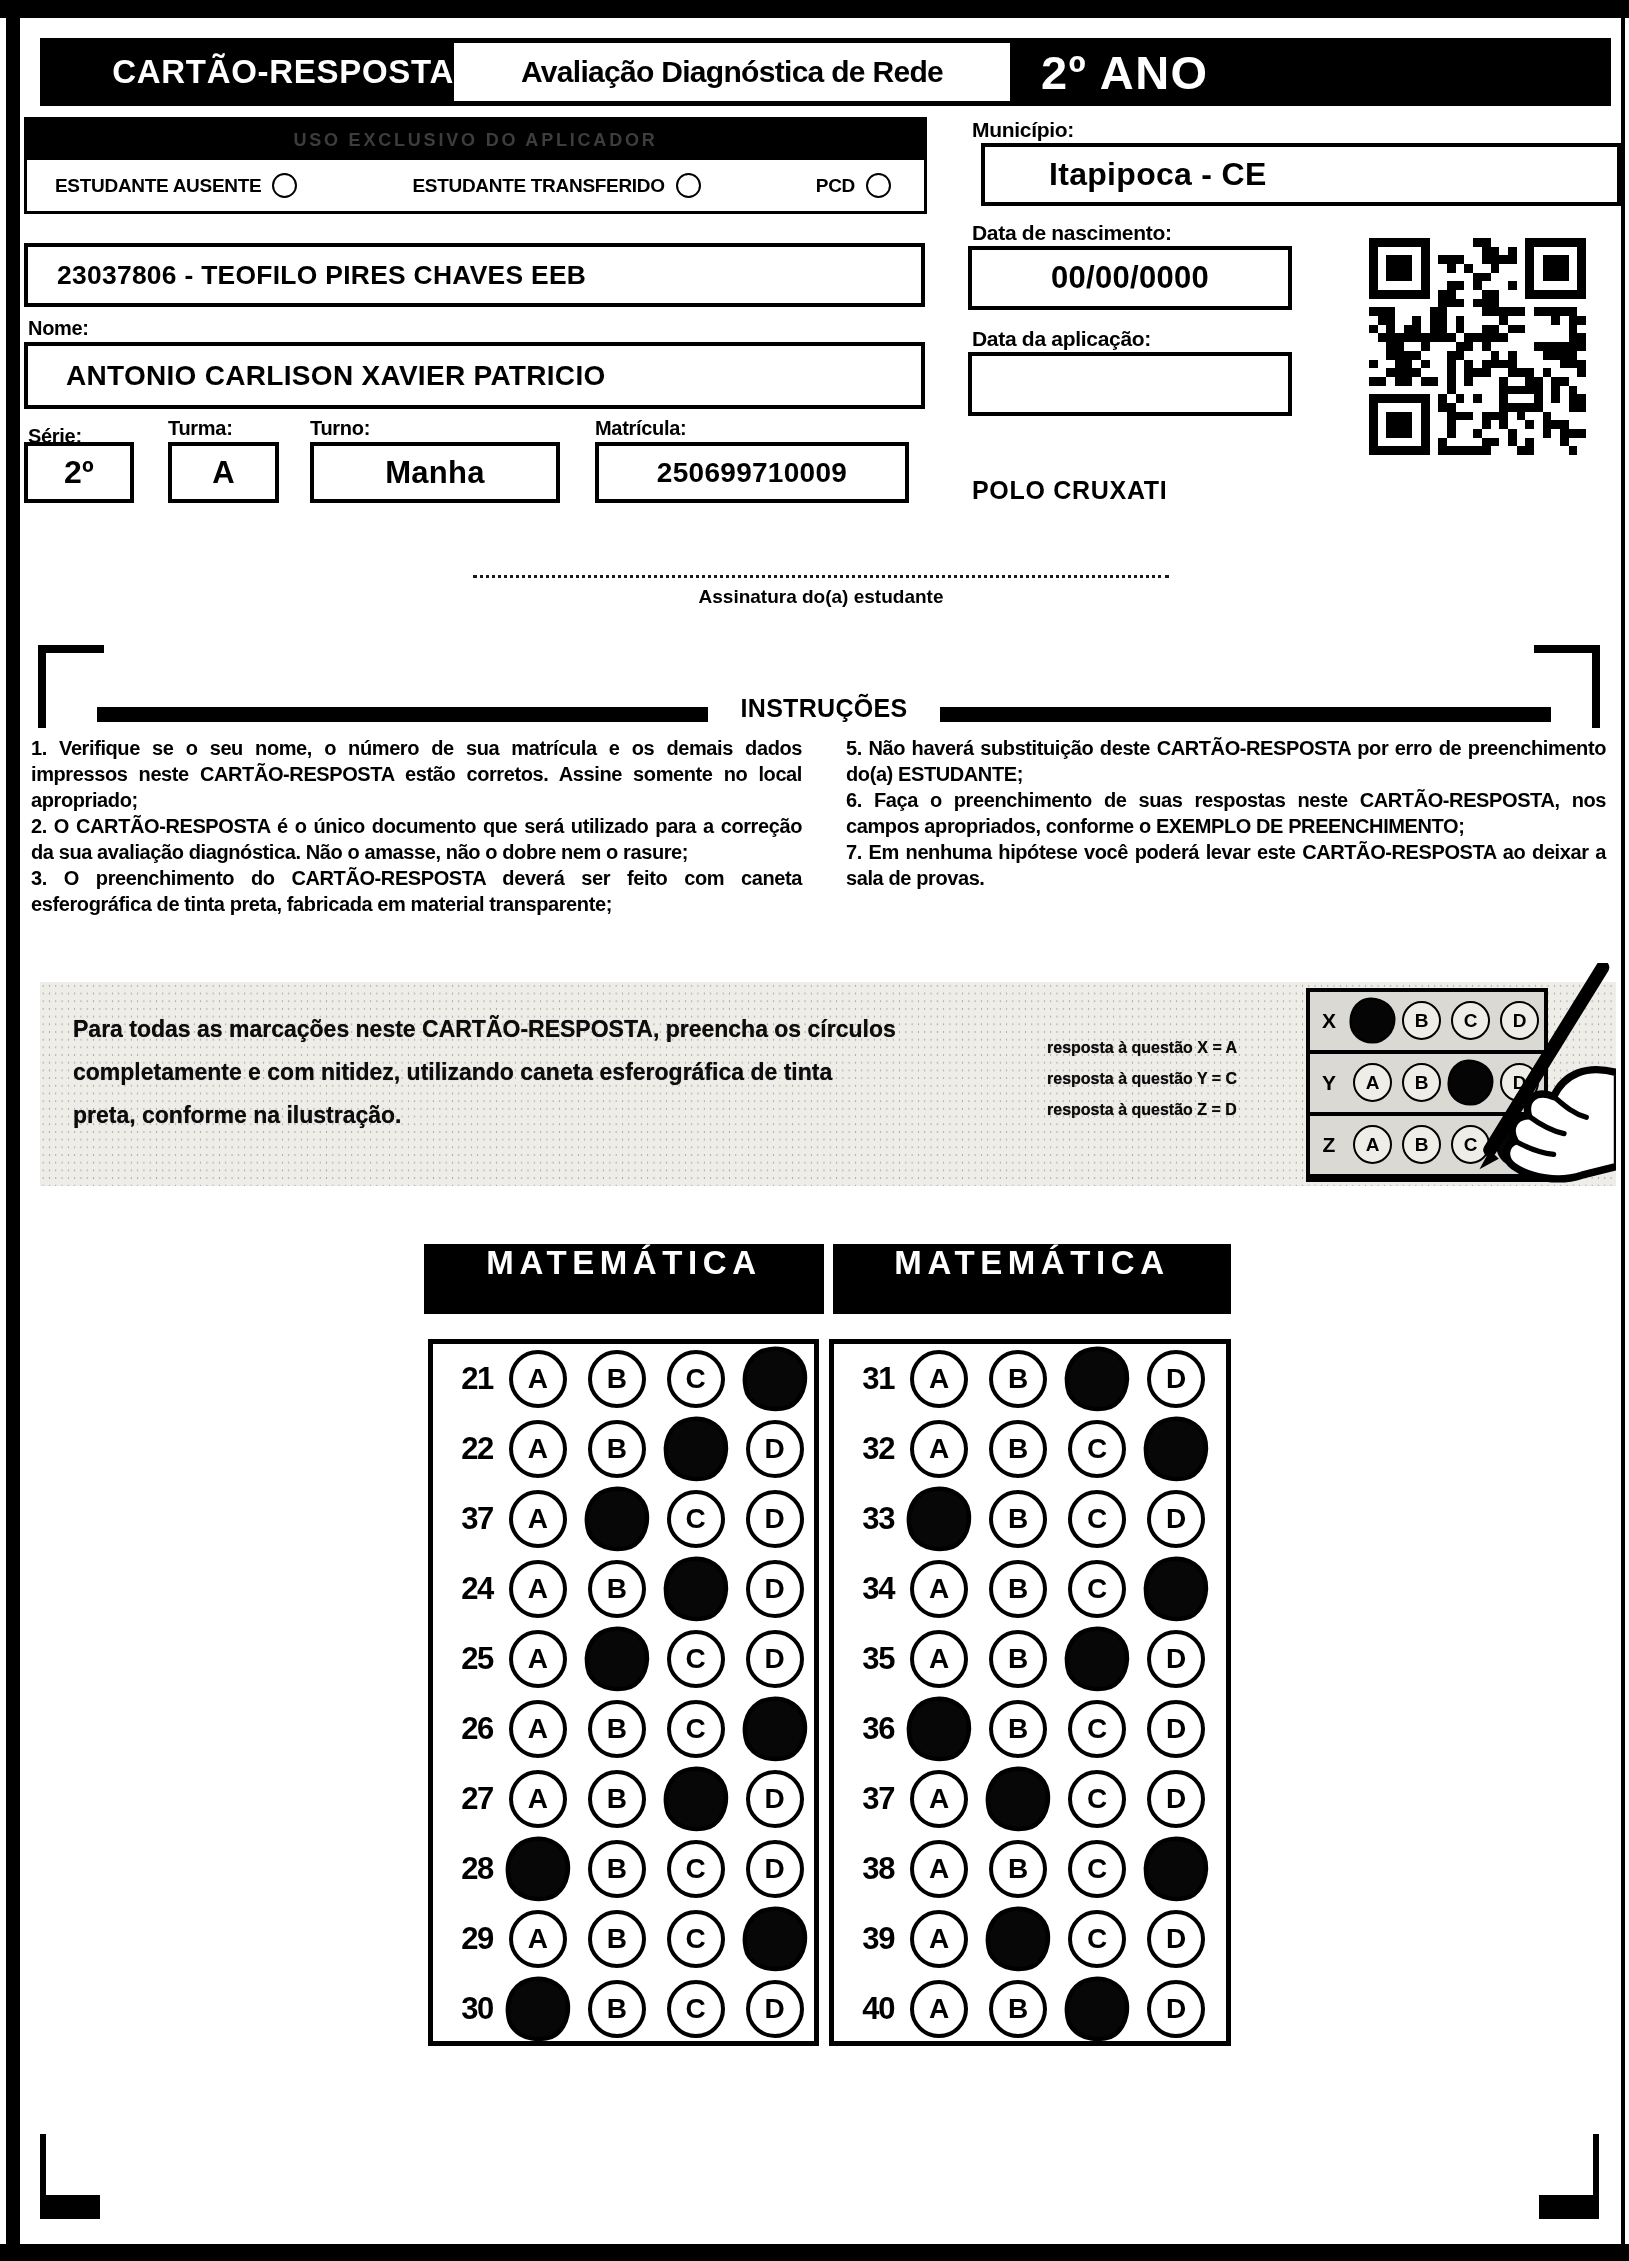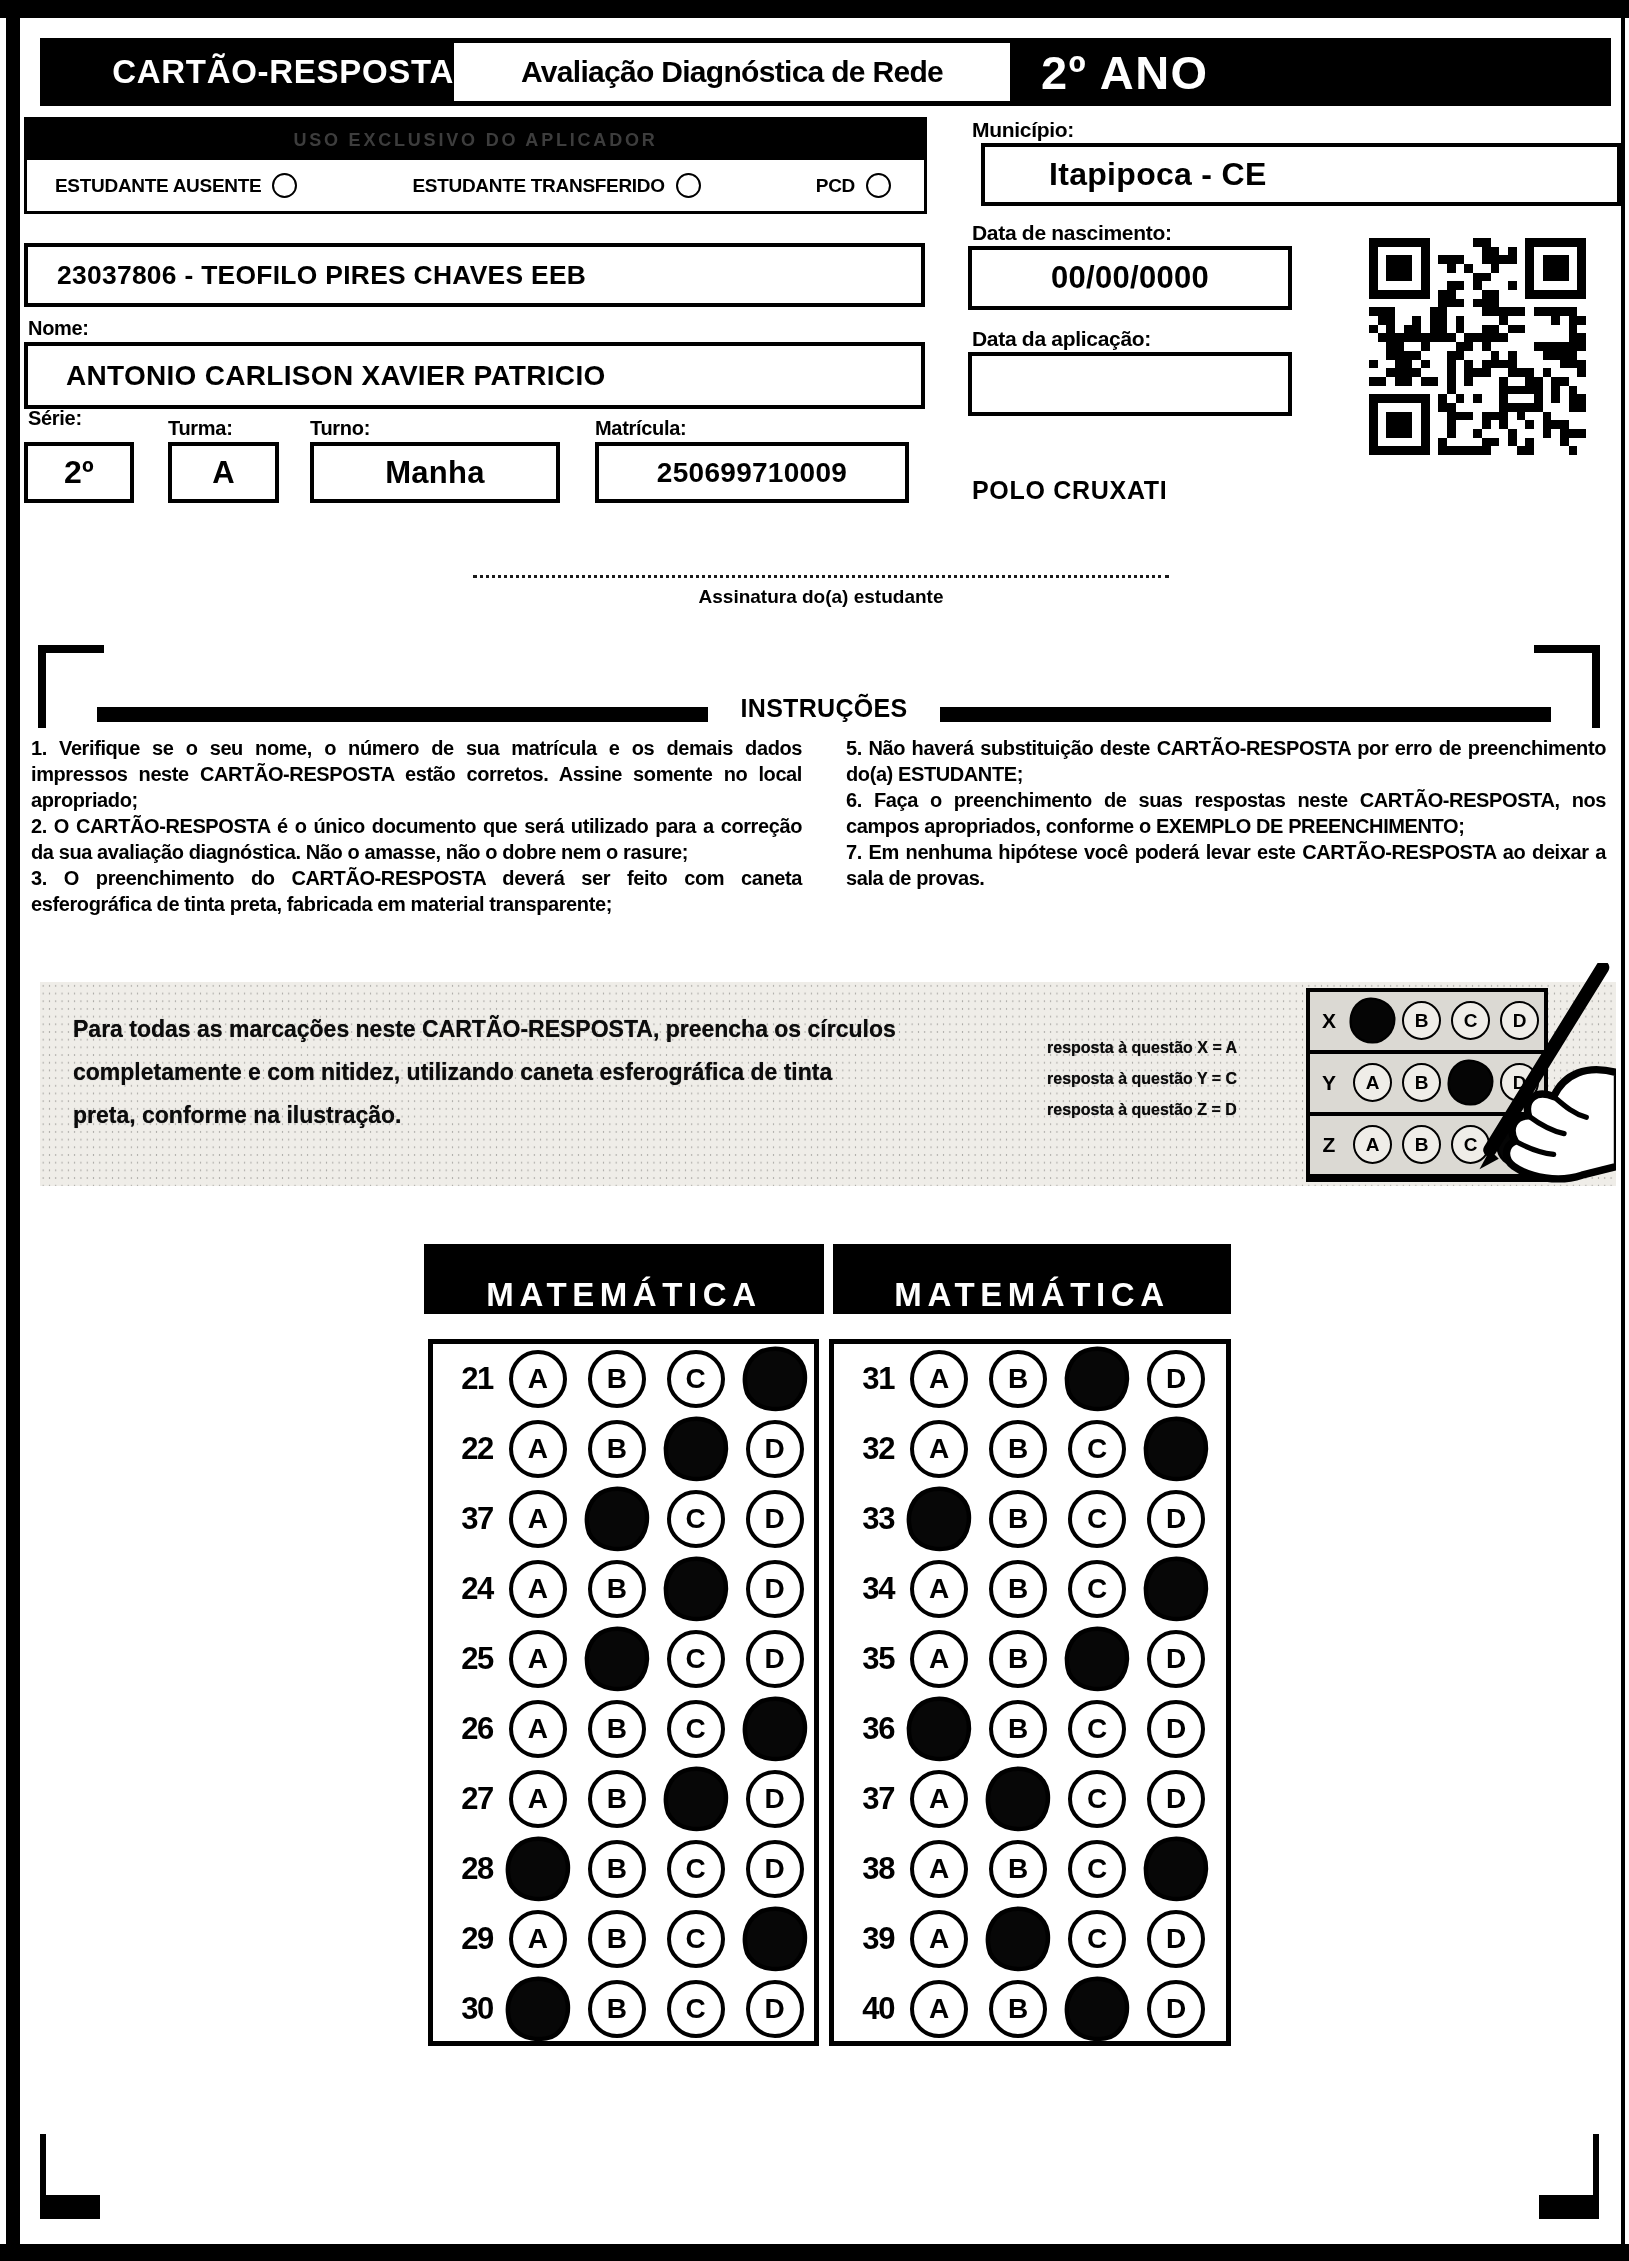--- a/index.html
+++ b/index.html
@@ -66,21 +66,21 @@
   .ex-row{display:flex;align-items:center;height:58px;border-bottom:4.2px solid #000;background:#dbd9d3;}
   .ex-row:last-child{border-bottom:none;}
   .ex-label{width:38px;text-align:center;font-size:21px;font-weight:bold;}
   .ex-cell{width:49px;display:flex;justify-content:center;}
   .ex-bubble{width:39px;height:39px;border:2.8px solid #000;border-radius:50%;box-sizing:border-box;
     display:flex;align-items:center;justify-content:center;font-size:19px;font-weight:bold;background:#efede8;}
   .ex-bubble.filled{background:#050505;color:transparent;transform:scale(1.18);border-radius:46% 54% 50% 50%/52% 48% 54% 46%;}
   .hand{position:absolute;left:1346px;top:-19.5px;width:230px;height:230px;z-index:3;}
 
   
-  .subject-hdr{position:absolute;top:1244px;height:70px;background:#000;display:flex;align-items:flex-end;justify-content:center;}
+  .subject-hdr{position:absolute;top:1244px;height:70px;background:#000;display:flex;align-items:flex-start;justify-content:center;}
   .subject-hdr span{color:#fff;font-size:33px;font-weight:bold;letter-spacing:5.6px;}
   .answers-box{position:absolute;top:1339px;height:707px;border:5.6px solid #000;box-sizing:border-box;background:#fff;padding-left:7px;}
   .q-row{display:flex;align-items:center;height:70px;}
   .q-num{width:53px;text-align:right;padding-right:5.6px;font-size:31px;font-weight:bold;letter-spacing:-1.4px;}
   .q-cell{width:79px;display:flex;justify-content:center;}
   .bubble{width:58px;height:58px;border:4.2px solid #000;border-radius:50%;box-sizing:border-box;
     display:flex;align-items:center;justify-content:center;font-size:28px;font-weight:bold;background:#fff;}
   .bubble.filled{background:#070707;color:transparent;transform:scale(1.12) rotate(-8deg);
     border-radius:48% 52% 45% 55%/53% 47% 56% 44%;}
 </style>
@@ -129,21 +129,21 @@
   <div class="field-label" style="left:28px;top:218px;margin-top:35px;">Local da prova:</div>
   <div class="field-box" style="left:24px;top:243px;width:901px;height:64px;">
     <span class="val" style="padding-left:29px;">23037806 - TEOFILO PIRES CHAVES EEB</span>
   </div>
 
   <div class="field-label" style="left:28px;top:317px;">Nome:</div>
   <div class="field-box" style="left:24px;top:342px;width:901px;height:67px;">
     <span class="val" style="padding-left:38px;font-size:28px;">ANTONIO CARLISON XAVIER PATRICIO</span>
   </div>
 
-  <div class="field-label" style="left:28px;top:407px;">Série:</div>
+  <div class="field-label" style="left:28px;top:425px;">Série:</div>
   <div class="field-label" style="left:168px;top:417px;">Turma:</div>
   <div class="field-label" style="left:310px;top:417px;">Turno:</div>
   <div class="field-label" style="left:595px;top:417px;">Matrícula:</div>
 
   <div class="field-box centered" style="left:24px;top:442px;width:110px;height:61px;">
     <span class="val" style="font-size:32px;">2º</span>
   </div>
   <div class="field-box centered" style="left:168px;top:442px;width:111px;height:61px;">
     <span class="val" style="font-size:31px;">A</span>
   </div>

